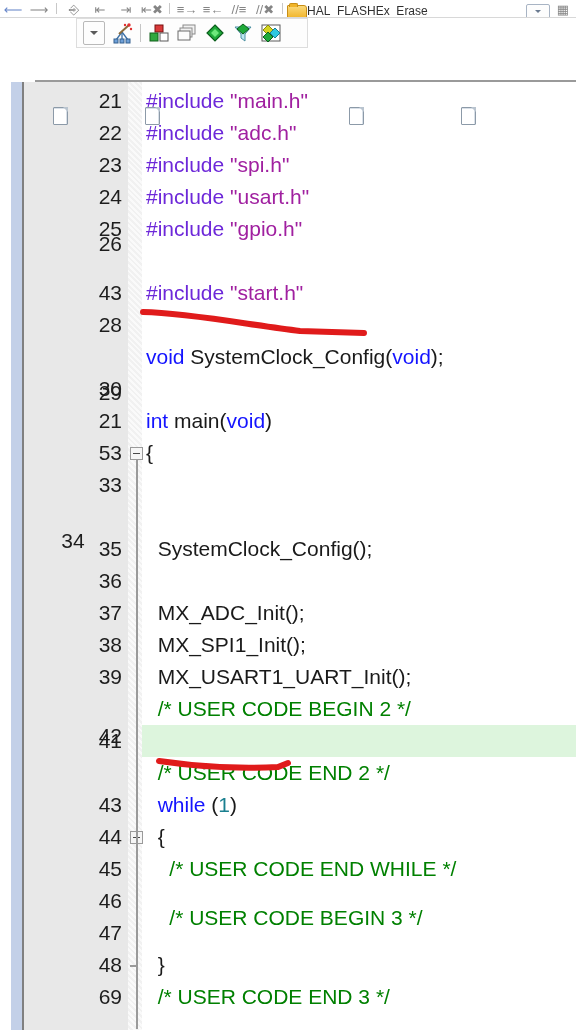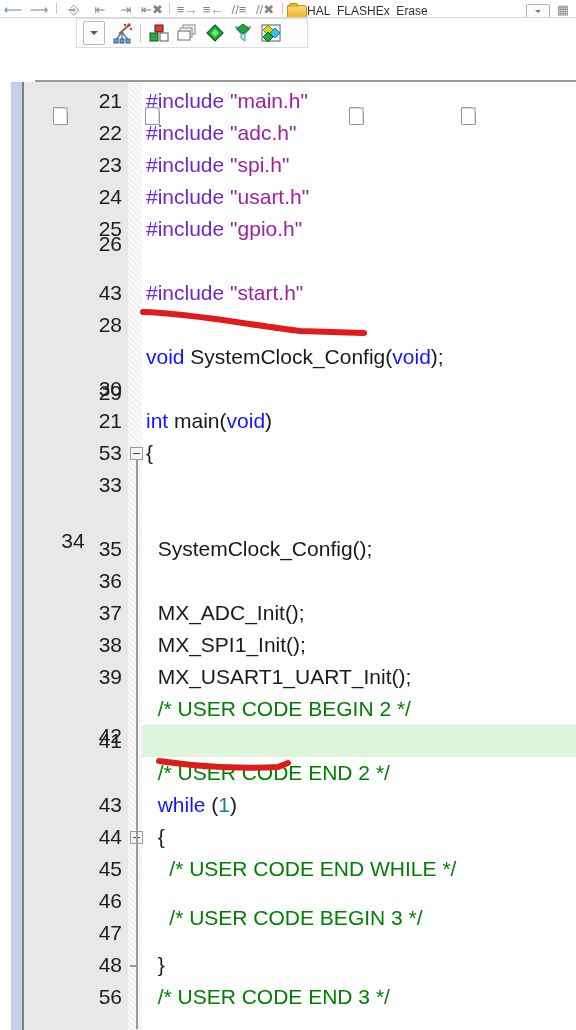--- a/index.html
+++ b/index.html
@@ -505,21 +505,21 @@
     <div class="fold-box" style="top: 749px;"></div>
     <div class="ln" style="top: 771px;">45</div>
     <div class="code" style="top: 771px;"><span class="t-cmt">    /* USER CODE END WHILE */</span></div>
     <div class="ln" style="top: 803px;">46</div>
     <div class="code" style="top: 803px;"></div>
     <div class="ln" style="top: 835px;">47</div>
     <div class="code" style="top: 788px; margin-top: 32px;"><span class="t-cmt">    /* USER CODE BEGIN 3 */</span></div>
     <div class="ln" style="top: 867px;">48</div>
     <div class="code" style="top: 867px;"><span class="t-id">  }</span></div>
     <div class="fold-end" style="top: 883px;"></div>
-    <div class="ln" style="top: 899px;">56</div>
+    <div class="ln" style="top: 899px;">69</div>
     <div class="code" style="top: 899px;"><span class="t-cmt">  /* USER CODE END 3 */</span></div>
     <div class="fold-line" style="top: 378px; height: 569px;"></div>
     <div class="fold-line" style="top: 762px; height: 121px;"></div>
   </div>
 
 <svg width="576" height="1030" class="annot" style="left: 0px; top: 0px;">
     <path d="M143 312 C 190 313, 250 325, 300 331 L 364 333" stroke="#e01b1b" stroke-width="6" fill="none" stroke-linecap="round"></path>
     <path d="M159 761 C 200 767, 240 769, 278 767 L 288 763" stroke="#e01b1b" stroke-width="6" fill="none" stroke-linecap="round"></path>
   </svg>
 

